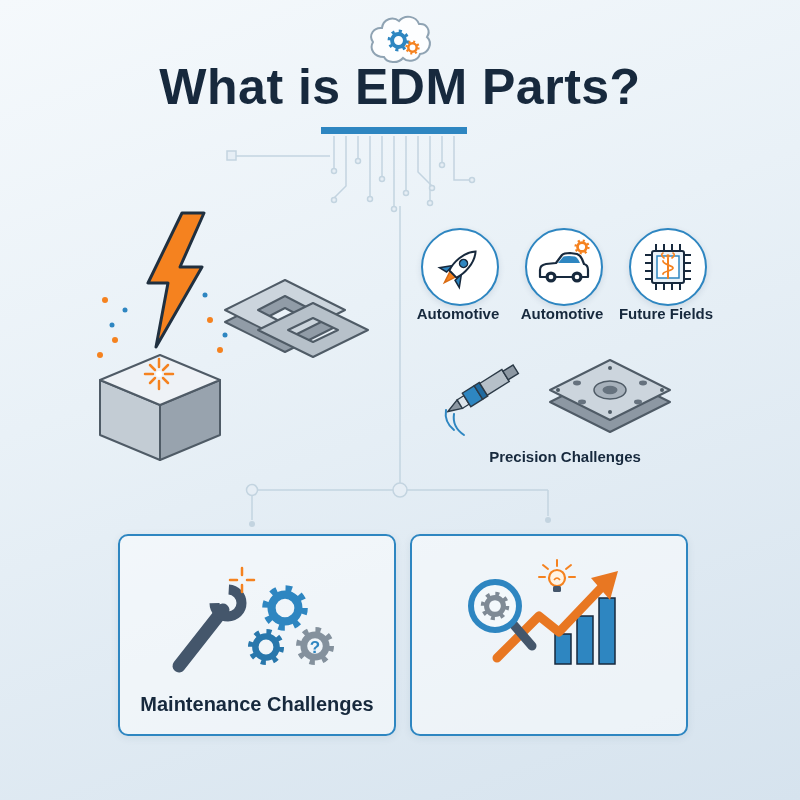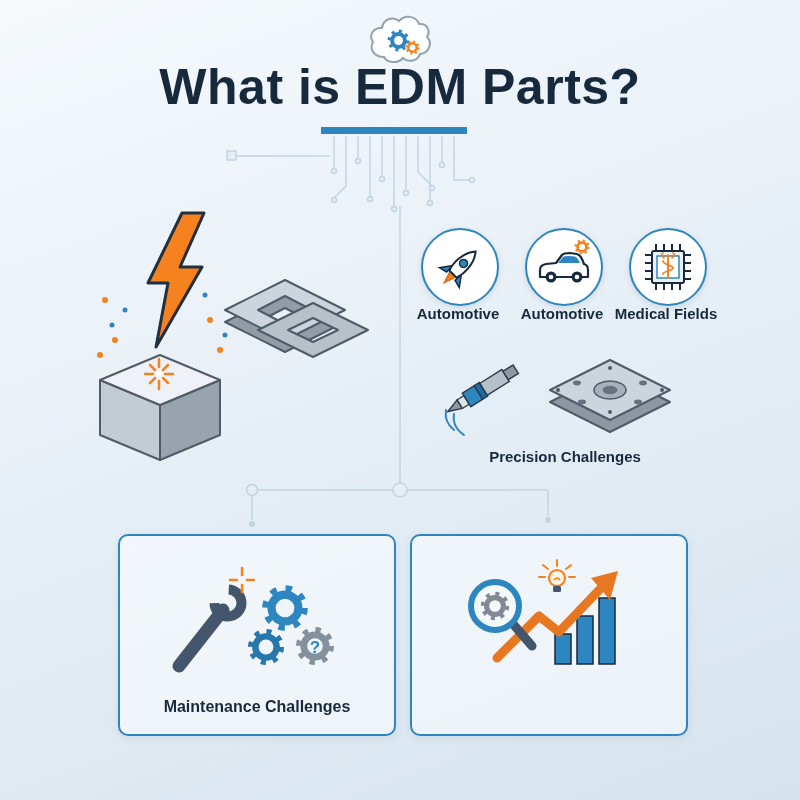--- a/index.html
+++ b/index.html
@@ -19,21 +19,21 @@
     border:2.5px solid #2e86c1;box-shadow:0 2px 6px rgba(30,60,90,.12);
     display:flex;align-items:center;justify-content:center;
   }
   .lbl{color:#17293d;font-weight:700;font-size:15px;text-align:center;}
   .card{
     width:274px;height:198px;border:2px solid #2e86c1;border-radius:10px;
     background:rgba(255,255,255,.5);box-shadow:0 2px 8px rgba(30,60,90,.08);
   }
   .card-label{
     position:absolute;left:0;bottom:18px;width:100%;text-align:center;
-    color:#17293d;font-weight:700;font-size:16px;
+    color:#17293d;font-weight:700;font-size:20px;
   }
   svg{display:block;}
 </style>
 </head>
 <body>
 
 <svg width="0" height="0" style="position:absolute" aria-hidden="true">
   <defs>
     <symbol id="gear" viewBox="0 0 100 100">
       <circle cx="50" cy="50" r="40" fill="none" stroke="currentColor" stroke-width="15" stroke-dasharray="13 18.4"></circle>
@@ -173,21 +173,21 @@
       <rect x="-11" y="-11" width="22" height="22" fill="#ffffff" stroke="#2e86c1" stroke-width="1.5"></rect>
       <g stroke="#f5821f" fill="none" stroke-linecap="round">
         <path d="M0,-9 V11" stroke-width="2"></path>
         <path d="M-5,-6 C-5,-2 5,-2 5,1 C5,4 -5,4 -5,7" stroke-width="1.8"></path>
         <path d="M-4,-9 Q-8,-12 -5,-14" stroke-width="1.6"></path>
         <path d="M4,-9 Q8,-12 5,-14" stroke-width="1.6"></path>
         <circle cx="0" cy="-11" r="1.8" fill="#f5821f" stroke="none"></circle>
       </g>
     </svg>
   </div>
-  <div class="abs lbl" style="left:606px;top:305px;width:120px">Medical Fields</div>
+  <div class="abs lbl" style="left:606px;top:305px;width:120px">Future Fields</div>
 
   <svg class="abs" style="left:430px;top:338px" width="270" height="105" viewBox="0 0 270 105">
 
     <g stroke="#4f5b66" stroke-width="2" stroke-linejoin="round">
       <polygon points="120,64 180,34 240,64 180,94" fill="#8d98a3"></polygon>
       <polygon points="120,52 180,22 240,52 180,82" fill="#ccd5dd"></polygon>
     </g>
     <g>
       <ellipse cx="180" cy="52" rx="16" ry="9" fill="#a7b1bb" stroke="#4f5b66" stroke-width="1.5"></ellipse>
       <ellipse cx="180" cy="52" rx="7.5" ry="4.2" fill="#66727e"></ellipse>

